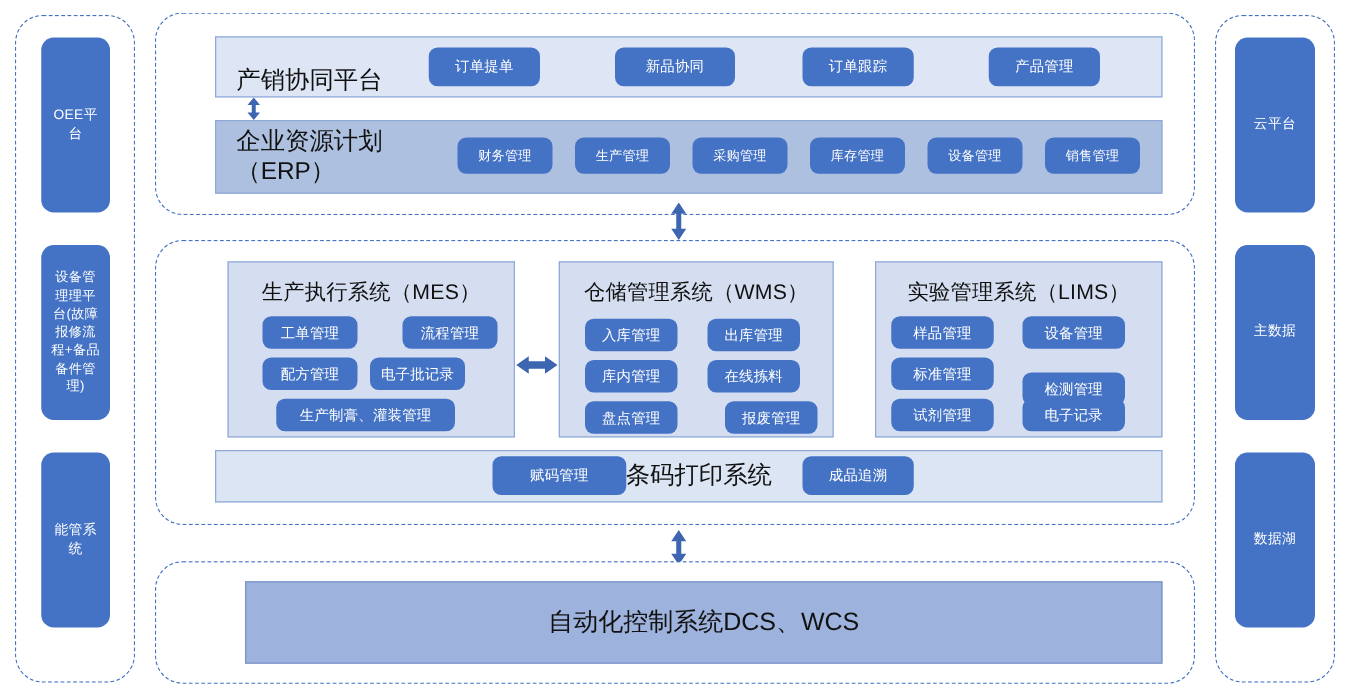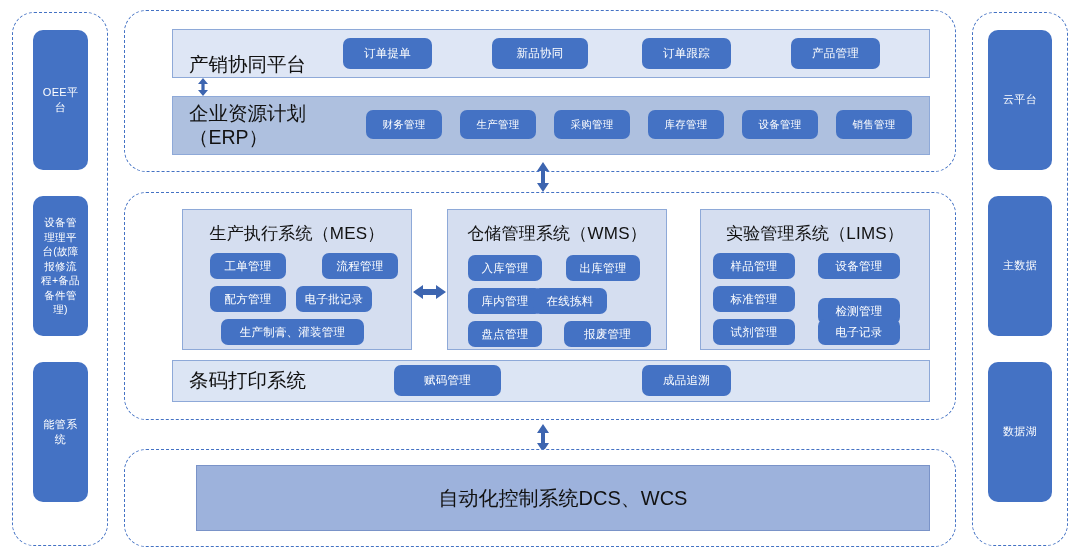--- a/index.html
+++ b/index.html
@@ -46,21 +46,21 @@
   
   .band {
     position: absolute;
     box-sizing: border-box;
     border: 1px solid #8EA9D8;
     display: flex;
     align-items: center;
   }
   .band-top      { background: #DEE6F5; align-items: flex-end; }
   .band-erp      { background: #AEC0DF; }
-  .band-barcode  { background: #DCE5F4; }
+  .band-barcode  { background: #DCE5F4; justify-content: center; }
   .band-dcs      { background: #9DB2DC; border: 1px solid #7A93C8; justify-content: center; }
 
   .band-title {
     font-size: 19.5px;
     color: #111111;
     line-height: 1.22;
     white-space: pre-line;
     padding-left: 16px;
     font-weight: 400;
   }
@@ -221,27 +221,27 @@
 </div>
 <div class="chip" style="left:468px; top:255px; width:74px; height:26px;">
   <span>入库管理</span>
 </div>
 <div class="chip" style="left:566px; top:255px; width:74px; height:26px;">
   <span>出库管理</span>
 </div>
 <div class="chip" style="left:468px; top:288px; width:74px; height:26px;">
   <span>库内管理</span>
 </div>
-<div class="chip" style="left:533px; top:288px; width:74px; height:26px;">
+<div class="chip" style="left:566px; top:288px; width:74px; height:26px;">
   <span>在线拣料</span>
 </div>
 <div class="chip" style="left:468px; top:321px; width:74px; height:26px;">
   <span>盘点管理</span>
 </div>
-<div class="chip" style="left:564px; top:321px; width:87px; height:26px;">
+<div class="chip" style="left:580px; top:321px; width:74px; height:26px;">
   <span>报废管理</span>
 </div>
 
 <div class="sys-panel" style="left:700px; top:209px; width:230px; height:141px;">
   <div class="sys-title">实验管理系统（LIMS）</div>
 </div>
 <div class="chip" style="left:713px; top:253px; width:82px; height:26px;">
   <span>样品管理</span>
 </div>
 <div class="chip" style="left:818px; top:253px; width:82px; height:26px;">

